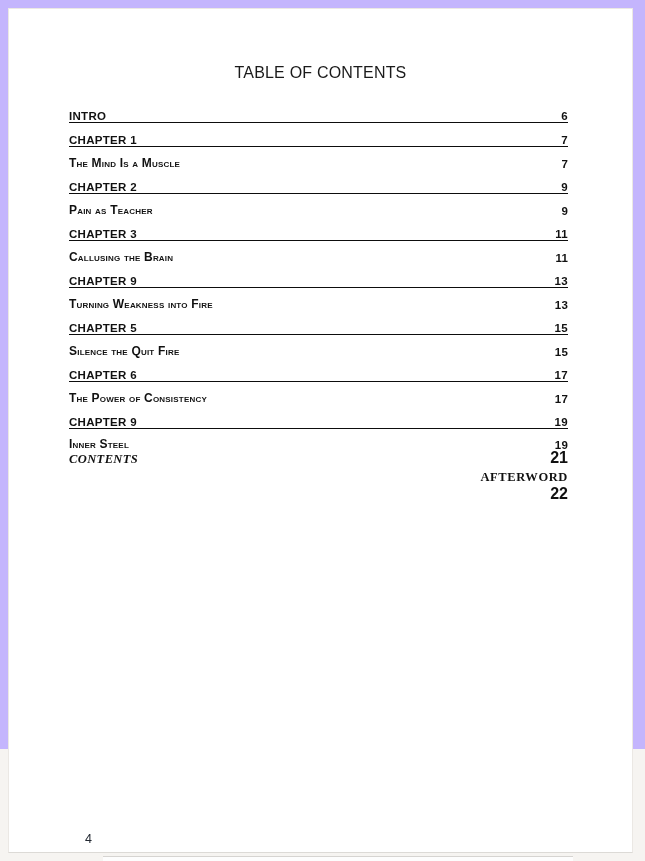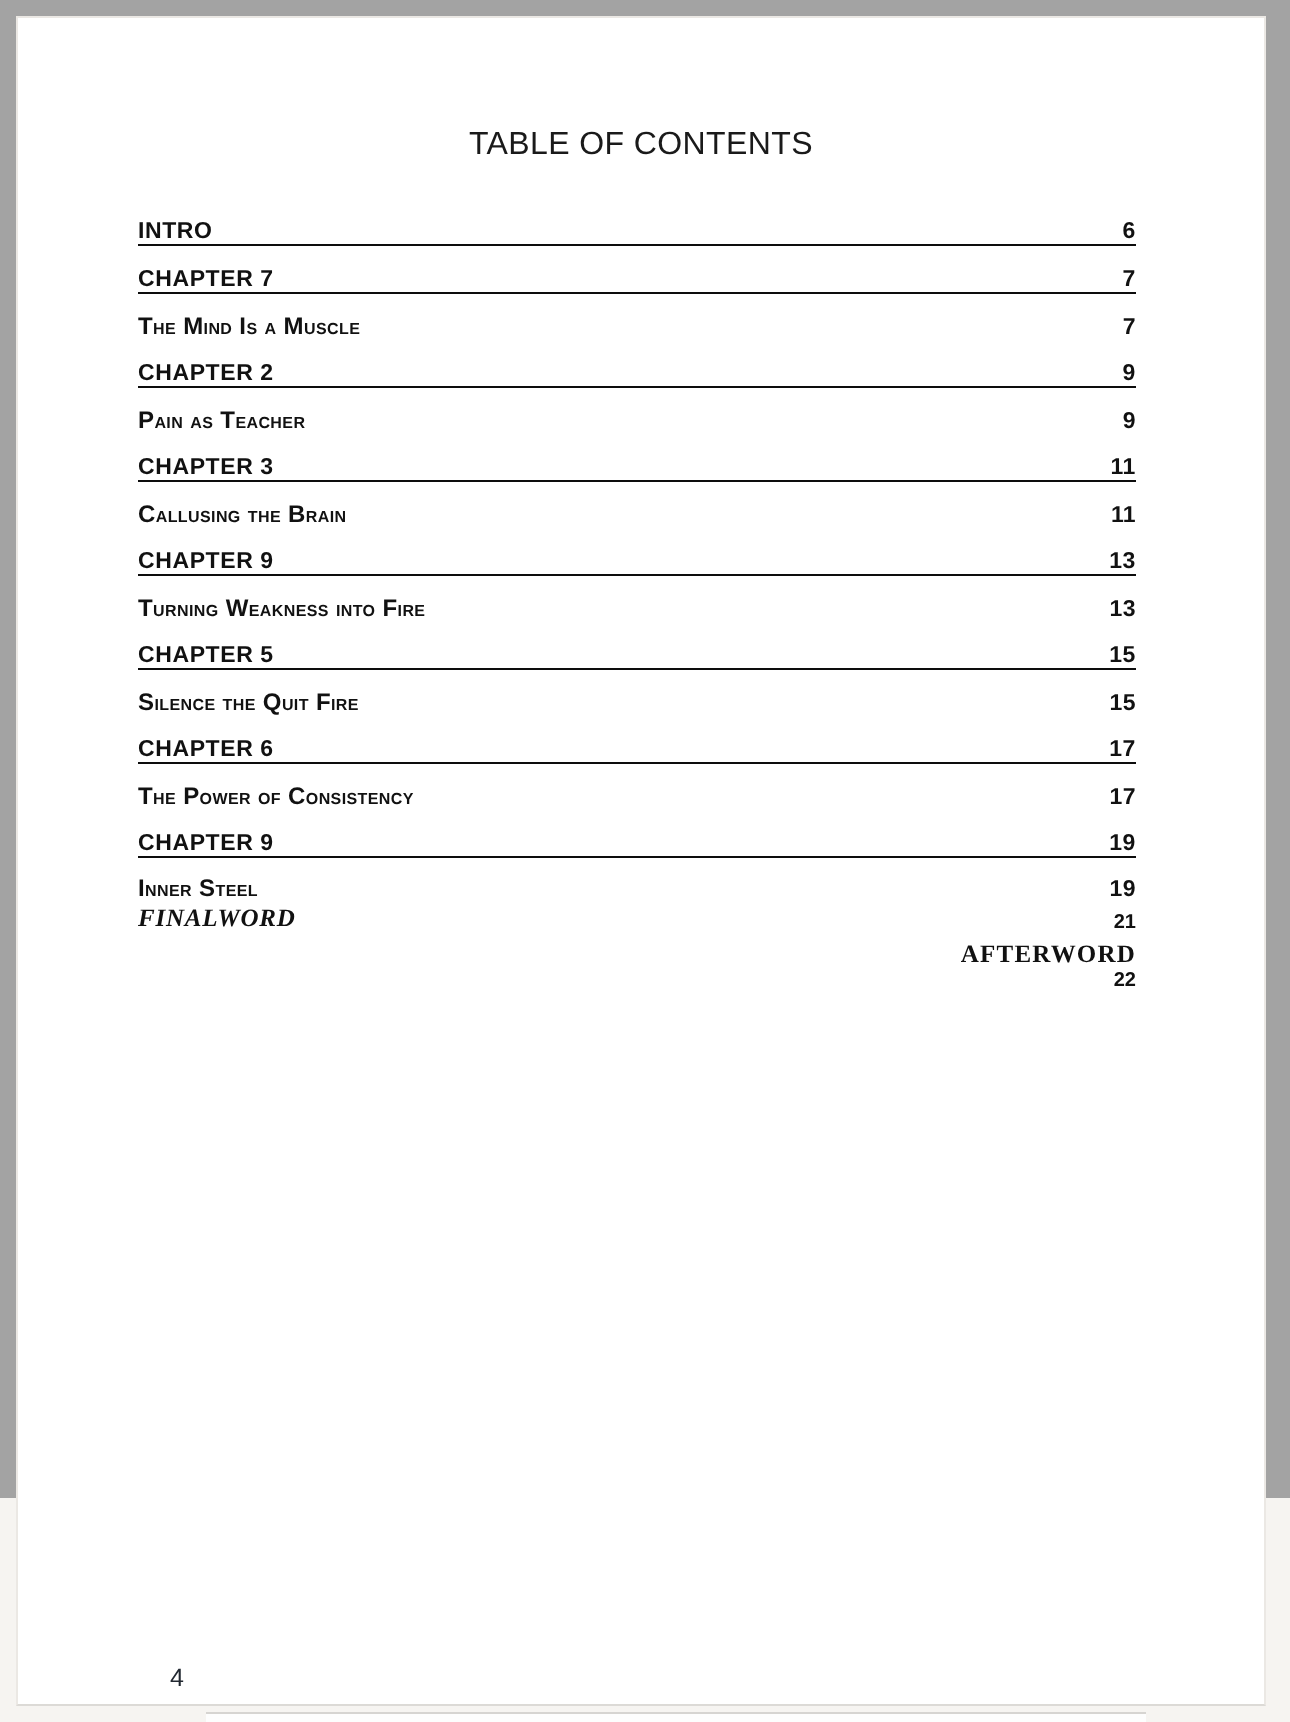--- a/index.html
+++ b/index.html
@@ -8,21 +8,21 @@
     width: 645px;
     height: 861px;
     overflow: hidden;
     background: #f6f4f1;
     font-family: "Liberation Sans", sans-serif;
   }
   .canvas {
     position: relative;
     width: 645px;
     height: 749px;
-    background: #a3a3a3;
+    background: #c4b5fd;
   }
   .page {
     position: absolute;
     left: 8px;
     top: 8px;
     width: 623px;
     height: 843px;
     background: #ffffff;
     border: 1px solid #ebe8e4;
     border-bottom-color: #dcdad6;
@@ -91,21 +91,21 @@
     font-size: 12.5px;
     letter-spacing: 0.6px;
     height: 13px;
     margin-bottom: 3px;
     flex-direction: column;
   }
   .toc-row.serif-italic .toc-page,
   .toc-row.serif .toc-page {
     font-family: "Liberation Sans", sans-serif;
     font-style: normal;
-    font-size: 10px;
+    font-size: 16px;
     letter-spacing: 0;
   }
   .footer-page-number {
     position: absolute;
     left: 76px;
     top: 823px;
     font-size: 12.5px;
     color: #222831;
   }
   .next-page-edge {
@@ -126,21 +126,21 @@
   <div class="page">
 
     <div class="doc-title">TABLE OF CONTENTS</div>
 
     <div class="toc">
         <div class="toc-row chapter">
           <span class="toc-label">INTRO</span>
           <span class="toc-page">6</span>
         </div>
         <div class="toc-row chapter">
-          <span class="toc-label">CHAPTER 7</span>
+          <span class="toc-label">CHAPTER 1</span>
           <span class="toc-page">7</span>
         </div>
         <div class="toc-row section">
           <span class="toc-label">The Mind Is a Muscle</span>
           <span class="toc-page">7</span>
         </div>
         <div class="toc-row chapter">
           <span class="toc-label">CHAPTER 2</span>
           <span class="toc-page">9</span>
         </div>
@@ -182,21 +182,21 @@
         </div>
         <div class="toc-row chapter">
           <span class="toc-label">CHAPTER 9</span>
           <span class="toc-page">19</span>
         </div>
         <div class="toc-row section-tight">
           <span class="toc-label">Inner Steel</span>
           <span class="toc-page">19</span>
         </div>
         <div class="toc-row serif-italic">
-          <span class="toc-label">FINALWORD</span>
+          <span class="toc-label">CONTENTS</span>
           <span class="toc-page">21</span>
         </div>
         <div class="toc-row serif">
           <span class="toc-label">AFTERWORD</span>
           <span class="toc-page">22</span>
         </div>
       </div>
 
     <div class="footer-page-number">4</div>
 

